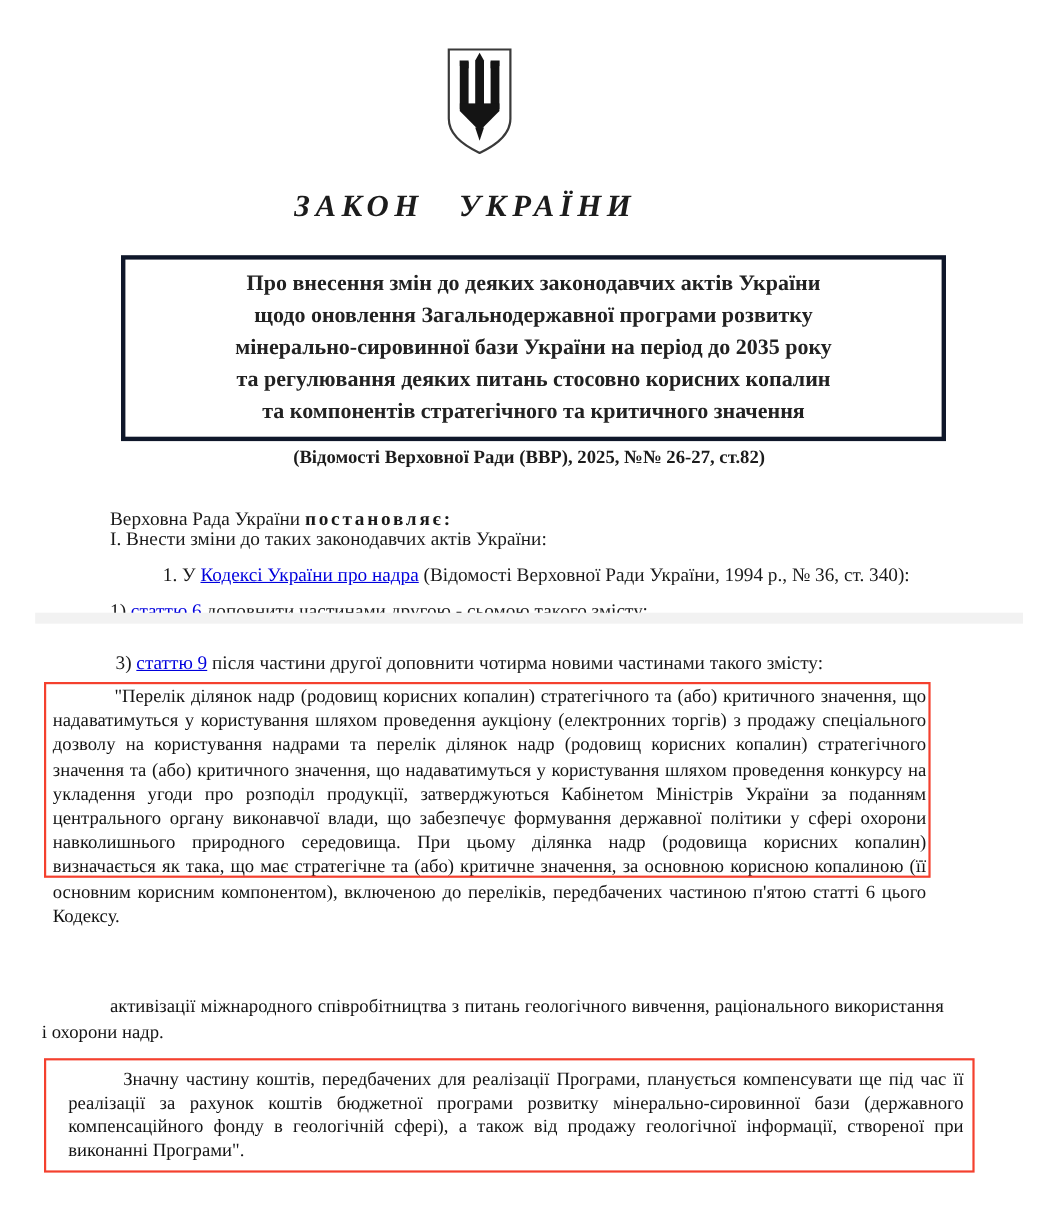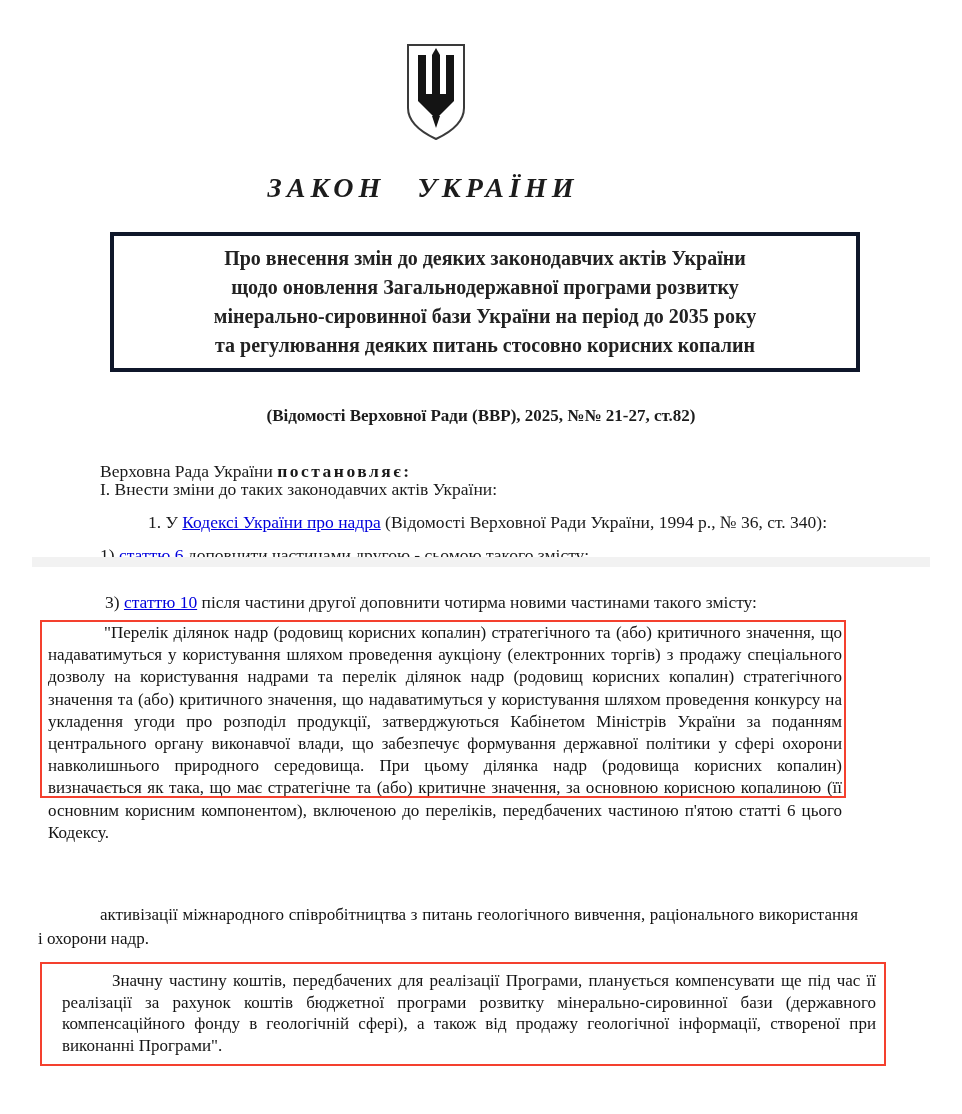--- a/index.html
+++ b/index.html
@@ -72,42 +72,43 @@
   </svg>
 </div>
 
 <div class="abs law-heading">ЗАКОН УКРАЇНИ</div>
 
 <div class="abs law-title-box">
   <div>Про внесення змін до деяких законодавчих актів України</div>
   <div>щодо оновлення Загальнодержавної програми розвитку</div>
   <div>мінерально-сировинної бази України на період до 2035 року</div>
   <div>та регулювання деяких питань стосовно корисних копалин</div>
+  <div>та компонентів стратегічного та критичного значення</div>
 </div>
 
-<div class="abs gazette">(Відомості Верховної Ради (ВВР), 2025, №№ 21-27, ст.82)</div>
+<div class="abs gazette">(Відомості Верховної Ради (ВВР), 2025, №№ 26-27, ст.82)</div>
 
 <div class="abs bodyline enacting">
   <span>Верховна Рада України </span><span class="verb">постановляє:</span>
 </div>
 
 <div class="abs bodyline p-section1">I. Внести зміни до таких законодавчих актів України:</div>
 
 <div class="abs bodyline p-item1">
   <span>1. У </span><a class="doclink" href="#">Кодексі України про надра</a><span> (Відомості Верховної Ради України, 1994 р., № 36, ст. 340):</span>
 </div>
 
 <div class="abs bodyline p-sub1">
   <span>1) </span><a class="doclink" href="#">статтю 6</a><span> доповнити частинами другою - сьомою такого змісту:</span>
 </div>
 
 <div class="abs faded-band"></div>
 
 <div class="abs bodyline p-sub3">
-  <span>3) </span><a class="doclink" href="#">статтю 10</a><span> після частини другої доповнити чотирма новими частинами такого змісту:</span>
+  <span>3) </span><a class="doclink" href="#">статтю 9</a><span> після частини другої доповнити чотирма новими частинами такого змісту:</span>
 </div>
 
 <div class="abs quote-par">"Перелік ділянок надр (родовищ корисних копалин) стратегічного та (або) критичного значення, що надаватимуться у користування шляхом проведення аукціону (електронних торгів) з продажу спеціального дозволу на користування надрами та перелік ділянок надр (родовищ корисних копалин) стратегічного значення та (або) критичного значення, що надаватимуться у користування шляхом проведення конкурсу на укладення угоди про розподіл продукції, затверджуються Кабінетом Міністрів України за поданням центрального органу виконавчої влади, що забезпечує формування державної політики у сфері охорони навколишнього природного середовища. При цьому ділянка надр (родовища корисних копалин) визначається як така, що має стратегічне та (або) критичне значення, за основною корисною копалиною (її основним корисним компонентом), включеною до переліків, передбачених частиною п'ятою статті 6 цього Кодексу.</div>
 
 <div class="abs highlight-box-quote"></div>
 
 <div class="abs p-activation">активізації міжнародного співробітництва з питань геологічного вивчення, раціонального використання і охорони надр.</div>
 
 <div class="abs highlight-box-funding">
   <div class="funding-par">Значну частину коштів, передбачених для реалізації Програми, планується компенсувати ще під час її реалізації за рахунок коштів бюджетної програми розвитку мінерально-сировинної бази (державного компенсаційного фонду в геологічній сфері), а також від продажу геологічної інформації, створеної при виконанні Програми".</div>

